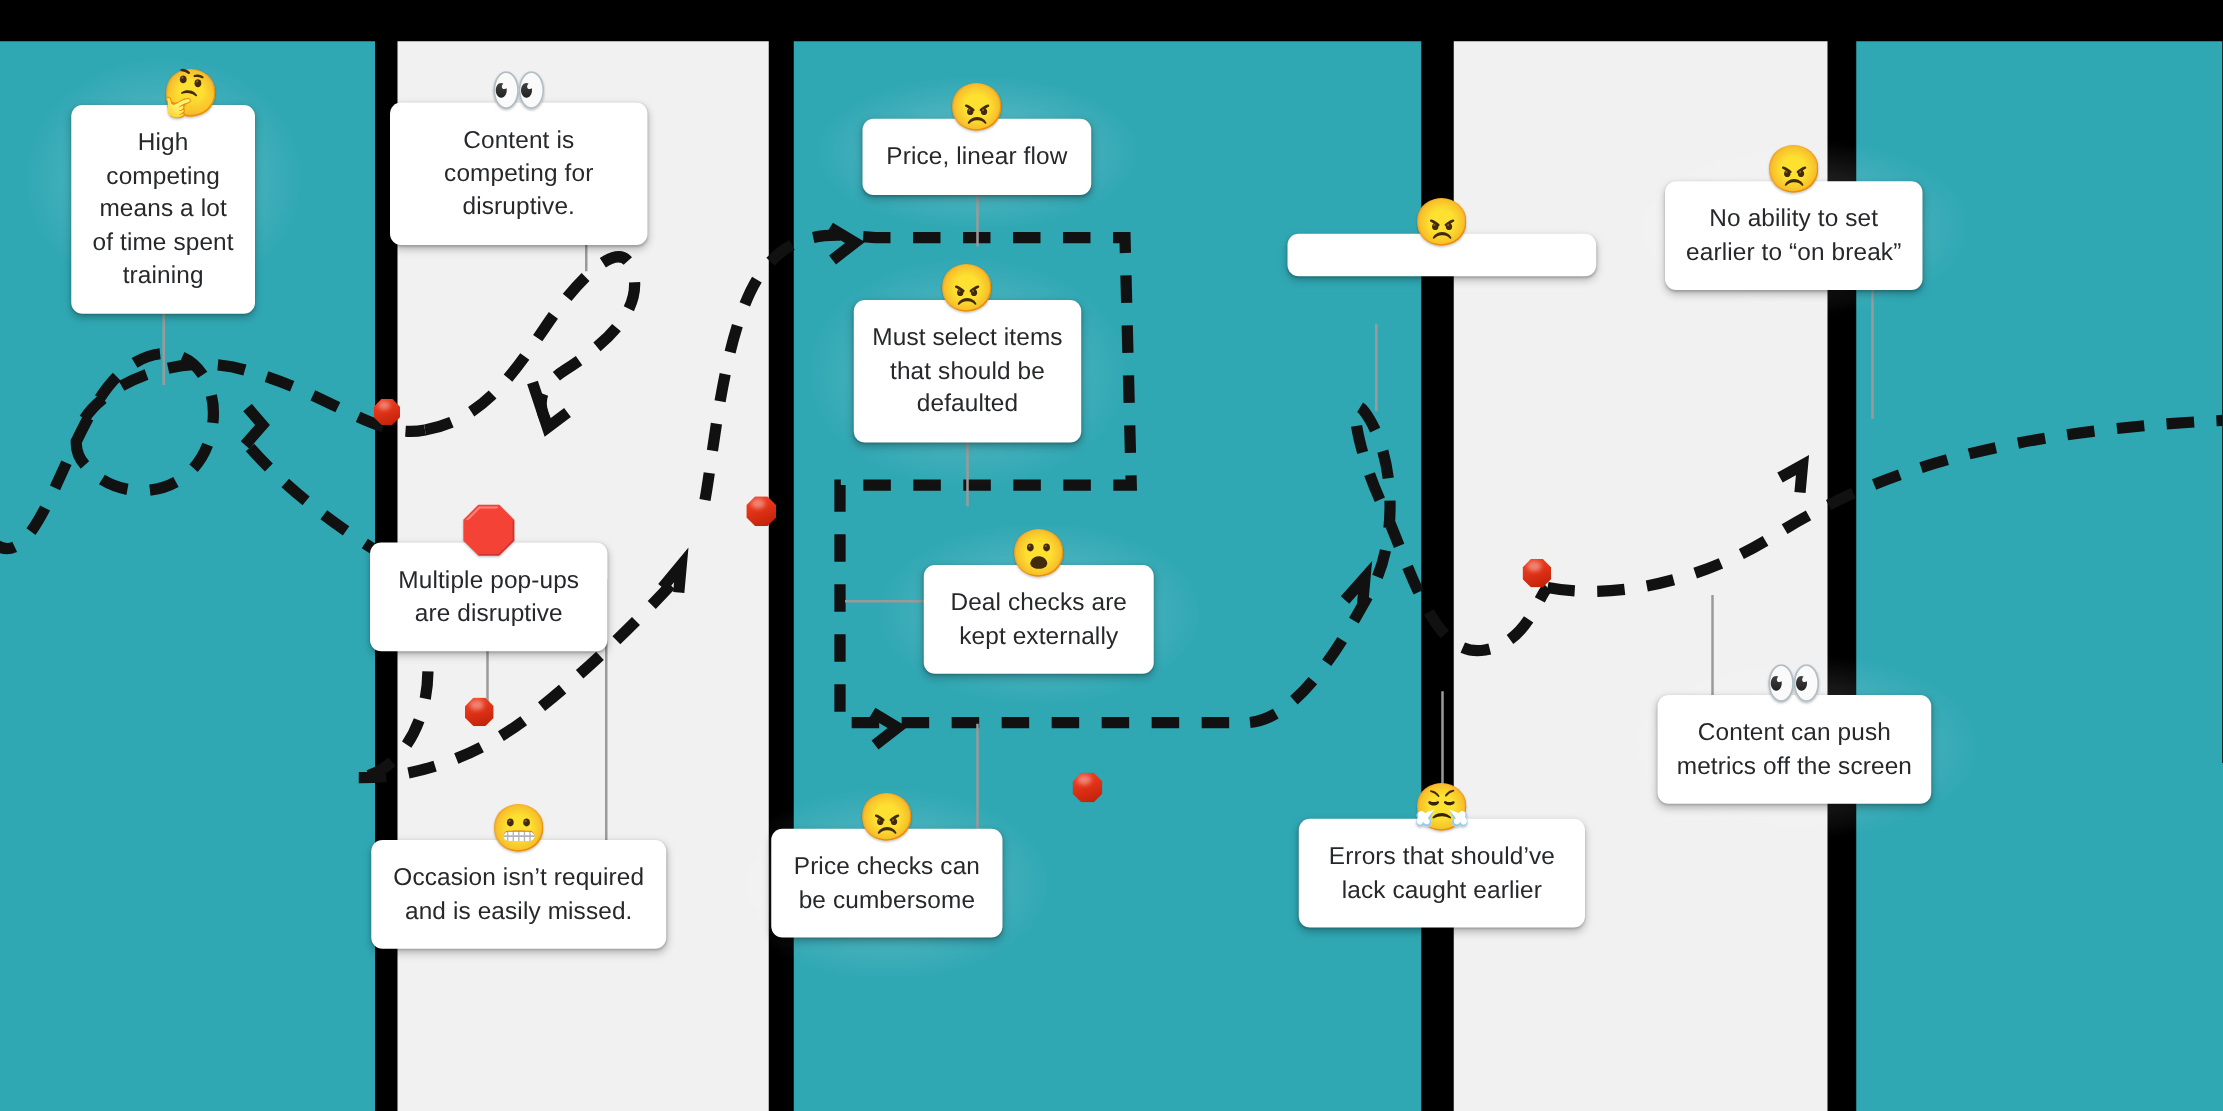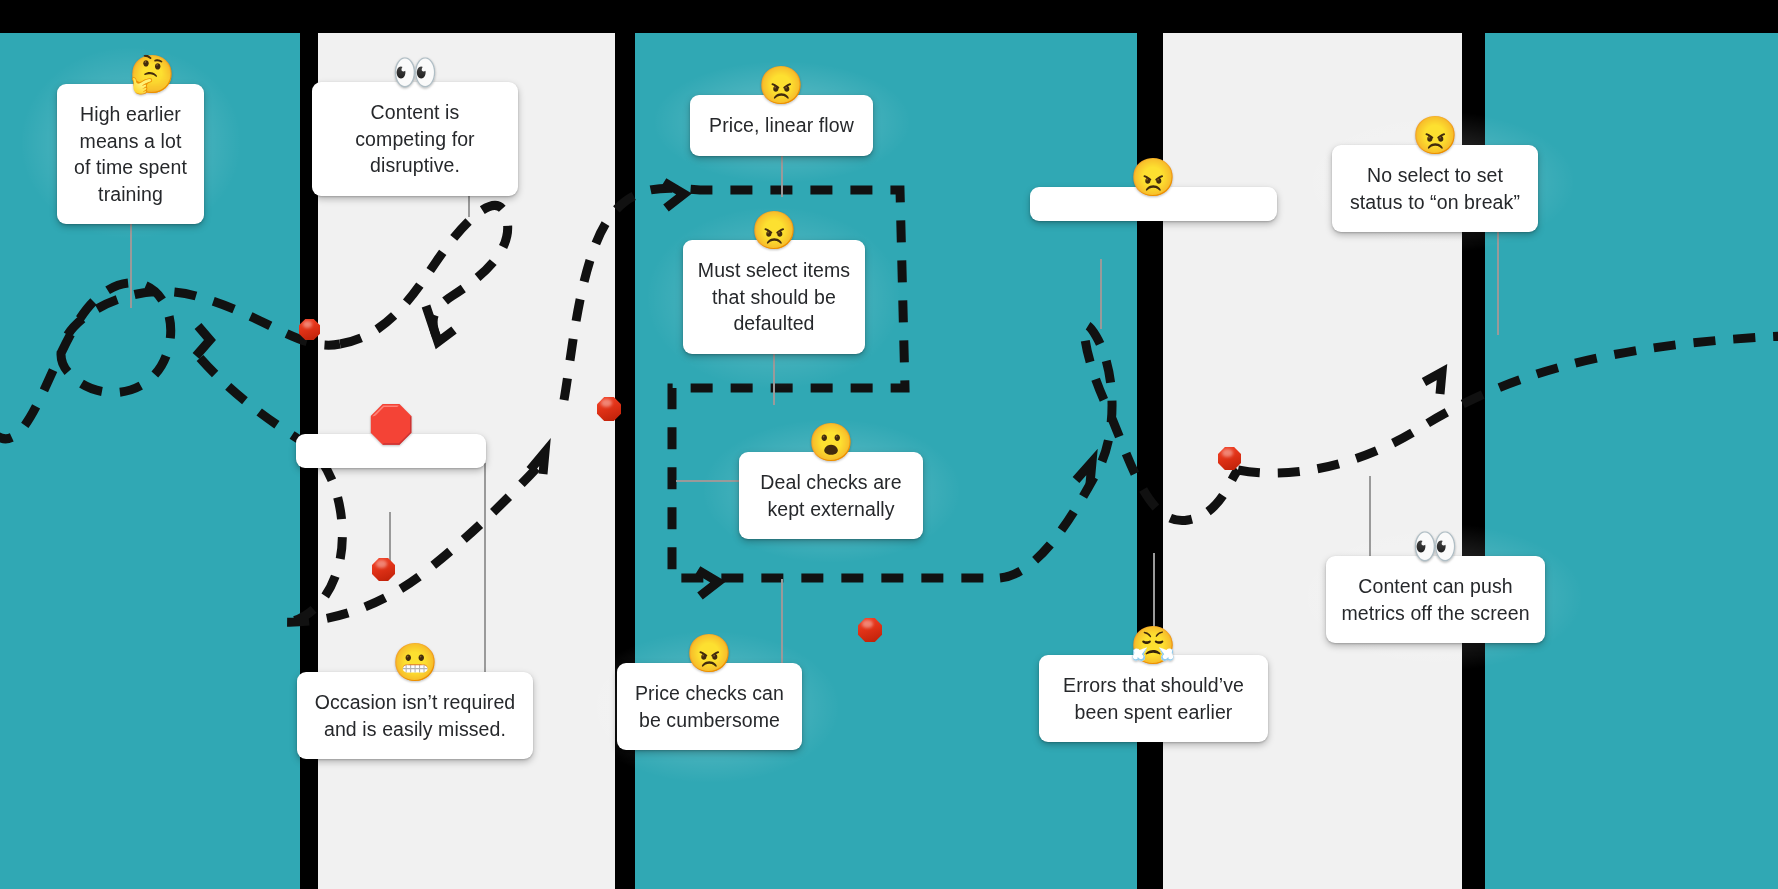--- a/index.html
+++ b/index.html
@@ -156,30 +156,31 @@
   </svg>
 
   <div class="pin" style="left:299px; top:319px; width:21px; height:21px;"></div>
   <div class="pin" style="left:372px; top:558px; width:23px; height:23px;"></div>
   <div class="pin" style="left:597px; top:397px; width:24px; height:24px;"></div>
   <div class="pin" style="left:858px; top:618px; width:24px; height:24px;"></div>
   <div class="pin" style="left:1218px;top:447px; width:23px; height:23px;"></div>
 
   <div class="card emo-right" style="left:57px; top:84px; width:147px;">
     <span class="emoji">🤔</span>
-    <span>High earlier means a lot of time spent training</span>
+    <span>High competing means a lot of time spent training</span>
   </div>
 
   <div class="card" style="left:312px; top:82px; width:206px;">
     <span class="emoji">👀</span>
     <span>Content is competing for disruptive.</span>
   </div>
 
   <div class="card" style="left:296px; top:434px; width:190px;">
     <span class="emoji">🛑</span>
+    <span>Multiple pop-ups are disruptive</span>
   </div>
 
   <div class="card" style="left:297px; top:672px; width:236px;">
     <span class="emoji">😬</span>
     <span>Occasion isn’t required and is easily missed.</span>
   </div>
 
   <div class="card" style="left:690px; top:95px; width:183px;">
     <span class="emoji">😠</span>
     <span>Price, linear flow</span>
@@ -199,26 +200,26 @@
     <span class="emoji">😠</span>
     <span>Price checks can be cumbersome</span>
   </div>
 
   <div class="card" style="left:1030px; top:187px; width:247px;">
     <span class="emoji">😠</span>
   </div>
 
   <div class="card" style="left:1039px; top:655px; width:229px;">
     <span class="emoji">😤</span>
-    <span>Errors that should’ve been spent earlier</span>
+    <span>Errors that should’ve lack caught earlier</span>
   </div>
 
   <div class="card" style="left:1332px; top:145px; width:206px;">
     <span class="emoji">😠</span>
-    <span>No select to set status to “on break”</span>
+    <span>No ability to set earlier to “on break”</span>
   </div>
 
   <div class="card" style="left:1326px; top:556px; width:219px;">
     <span class="emoji">👀</span>
     <span>Content can push metrics off the screen</span>
   </div>
 
 </div>
 
 </body></html>

